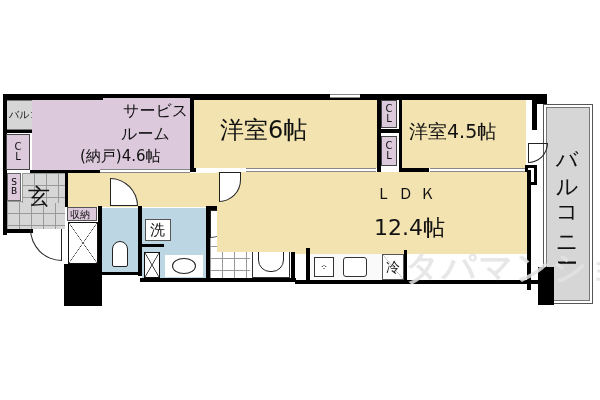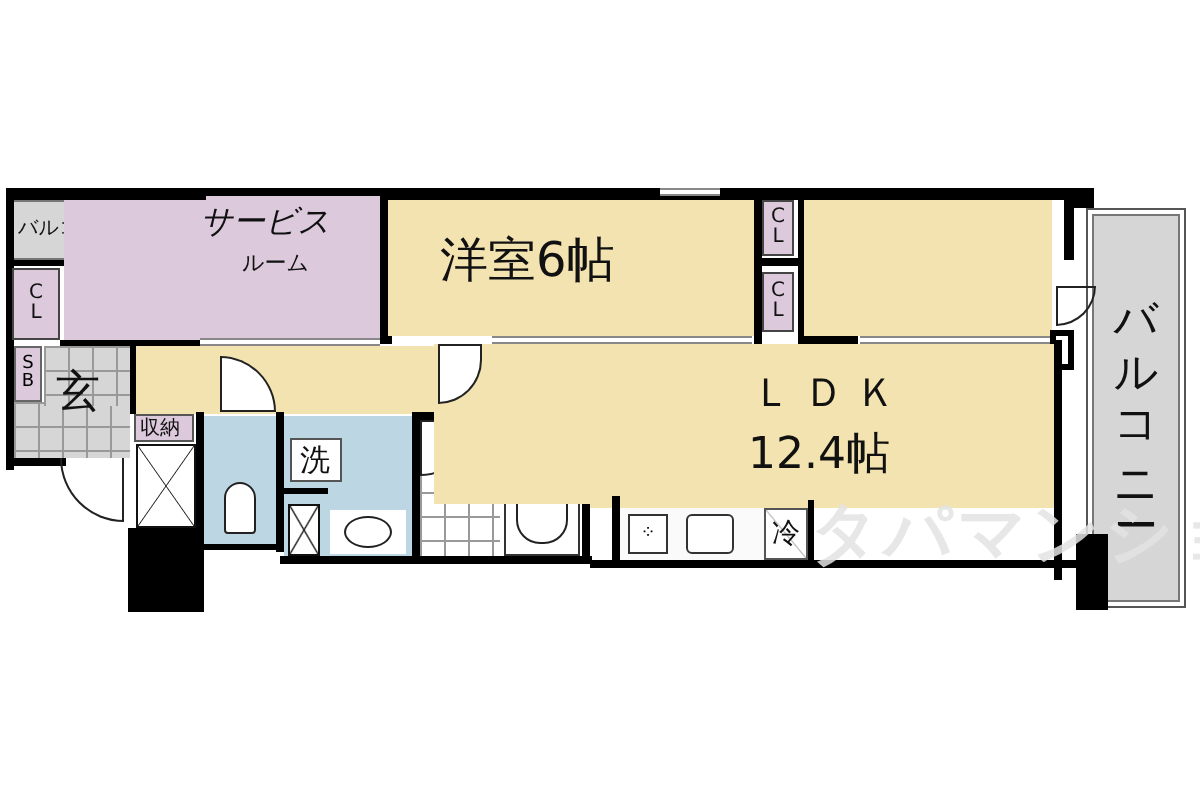--- a/index.html
+++ b/index.html
@@ -35,22 +35,23 @@
   <div class="abs wall" style="left:63px;top:94px;width:42px;height:40px;"></div>
 
   <div class="abs cl-box" style="left:6px;top:134px;width:24px;height:36px;">
     <span>C</span>
     <span>L</span>
   </div>
 
   <div class="abs room-purple" style="left:32px;top:100px;width:158px;height:70px;">
   </div>
   <div class="abs room-purple" style="left:103px;top:98px;width:87px;height:40px;"></div>
-  <span class="label" style="left:100px;top:103px;font-size:16px;font-style:italic;">サービス</span>
-  <span class="label" style="left:121px;top:126px;font-size:11px;">ルーム</span>
+  <span class="label" style="left:123px;top:103px;font-size:16px;">サービス</span>
+  <span class="label" style="left:121px;top:126px;font-size:16px;">ルーム</span>
+  <span class="label" style="left:80px;top:149px;font-size:15px;">(納戸)4.6帖</span>
   <div class="abs wall" style="left:190px;top:94px;width:4px;height:78px;"></div>
   <div class="abs wall" style="left:30px;top:170px;width:72px;height:3px;"></div>
   <div class="abs window" style="left:100px;top:169px;width:90px;height:4px;"></div>
 
   <div class="abs room-yellow" style="left:194px;top:100px;width:183px;height:68px;"></div>
   <span class="label" style="left:220px;top:118px;font-size:24px;">洋室6帖</span>
   <div class="abs window" style="left:330px;top:94px;width:30px;height:4px;"></div>
   <div class="abs wall" style="left:190px;top:168px;width:6px;height:4px;"></div>
   <div class="abs window" style="left:246px;top:168px;width:130px;height:4px;"></div>
   <div class="abs wall" style="left:377px;top:94px;width:4px;height:78px;"></div>
@@ -60,20 +61,21 @@
     <span>L</span>
   </div>
   <div class="abs wall" style="left:381px;top:129px;width:24px;height:4px;"></div>
   <div class="abs cl-box" style="left:381px;top:136px;width:16px;height:30px;">
     <span>C</span>
     <span>L</span>
   </div>
   <div class="abs wall" style="left:399px;top:98px;width:3px;height:72px;"></div>
 
   <div class="abs room-yellow" style="left:402px;top:100px;width:124px;height:68px;"></div>
+  <span class="label" style="left:409px;top:122px;font-size:19px;">洋室4.5帖</span>
   <div class="abs wall" style="left:399px;top:168px;width:30px;height:4px;"></div>
   <div class="abs window" style="left:430px;top:168px;width:95px;height:4px;"></div>
   <div class="abs wall" style="left:532px;top:100px;width:5px;height:30px;"></div>
   <div class="abs wall" style="left:537px;top:94px;width:10px;height:10px;"></div>
 
   <div class="abs room-gray" style="left:543px;top:104px;width:50px;height:200px;border:1px solid #555;box-shadow: inset 0 0 0 2px #fff, inset 0 0 0 3px #777;">
     <span class="label vtext" style="left:12px;top:30px;font-size:22px;letter-spacing:4px;">バルコニー</span>
   </div>
   <div class="abs wall" style="left:525px;top:165px;width:12px;height:20px;border:3px solid #000;background:#fff;"></div>
   <div class="abs door-arc" style="left:528px;top:143px;width:20px;height:20px;border-radius:0 0 20px 0;background:transparent;"></div>
@@ -122,21 +124,21 @@
   <div class="abs tile" style="left:210px;top:210px;width:40px;height:70px;background-color:#fff;"></div>
   <div class="abs door-arc" style="left:210px;top:210px;width:28px;height:28px;border-radius:0 0 28px 0;"></div>
   <div class="abs" style="left:252px;top:212px;width:38px;height:66px;background:#fff;border:1px solid #333;">
     <div class="abs" style="left:5px;top:5px;width:26px;height:54px;border:1px solid #222;border-radius:12px;"></div>
   </div>
   <div class="abs wall" style="left:291px;top:206px;width:4px;height:76px;"></div>
   <div class="abs wall" style="left:206px;top:278px;width:90px;height:4px;"></div>
 
   <div class="abs room-yellow" style="left:217px;top:172px;width:310px;height:80px;"></div>
   <div class="abs room-yellow" style="left:295px;top:240px;width:232px;height:14px;"></div>
-  <span class="label" style="left:376px;top:186px;font-size:20px;letter-spacing:6px;">ＬＤＫ</span>
+  <span class="label" style="left:376px;top:186px;font-size:16px;letter-spacing:6px;">ＬＤＫ</span>
   <span class="label" style="left:374px;top:217px;font-size:22px;">12.4帖</span>
   <div class="abs door-arc" style="left:219px;top:172px;width:22px;height:30px;border-radius:0 0 22px 0;"></div>
   <div class="abs wall" style="left:527px;top:170px;width:4px;height:120px;"></div>
 
   <div class="abs wall" style="left:306px;top:248px;width:4px;height:34px;"></div>
   <div class="abs" style="left:310px;top:254px;width:72px;height:26px;background:#fafafa;">
     <div class="abs" style="left:4px;top:3px;width:20px;height:20px;border:1px solid #333;background:#fff;font-size:9px;display:flex;align-items:center;justify-content:center;">⁘</div>
     <div class="abs" style="left:33px;top:3px;width:24px;height:20px;border:1px solid #333;border-radius:3px;background:#fff;"></div>
   </div>
   <div class="abs" style="left:382px;top:254px;width:22px;height:26px;border:1px solid #555;background:linear-gradient(to top right, transparent 48%, #bbb 50%, transparent 52%), #fff;">

